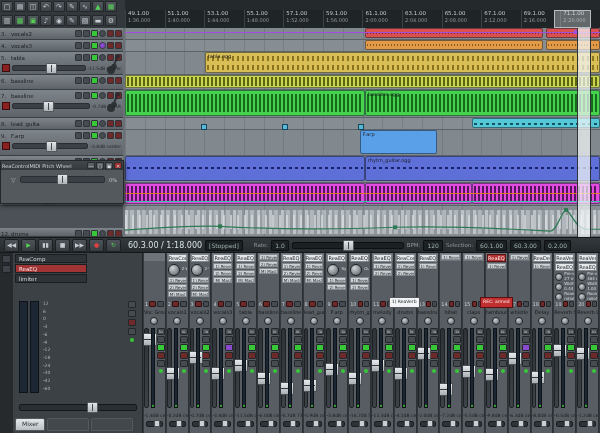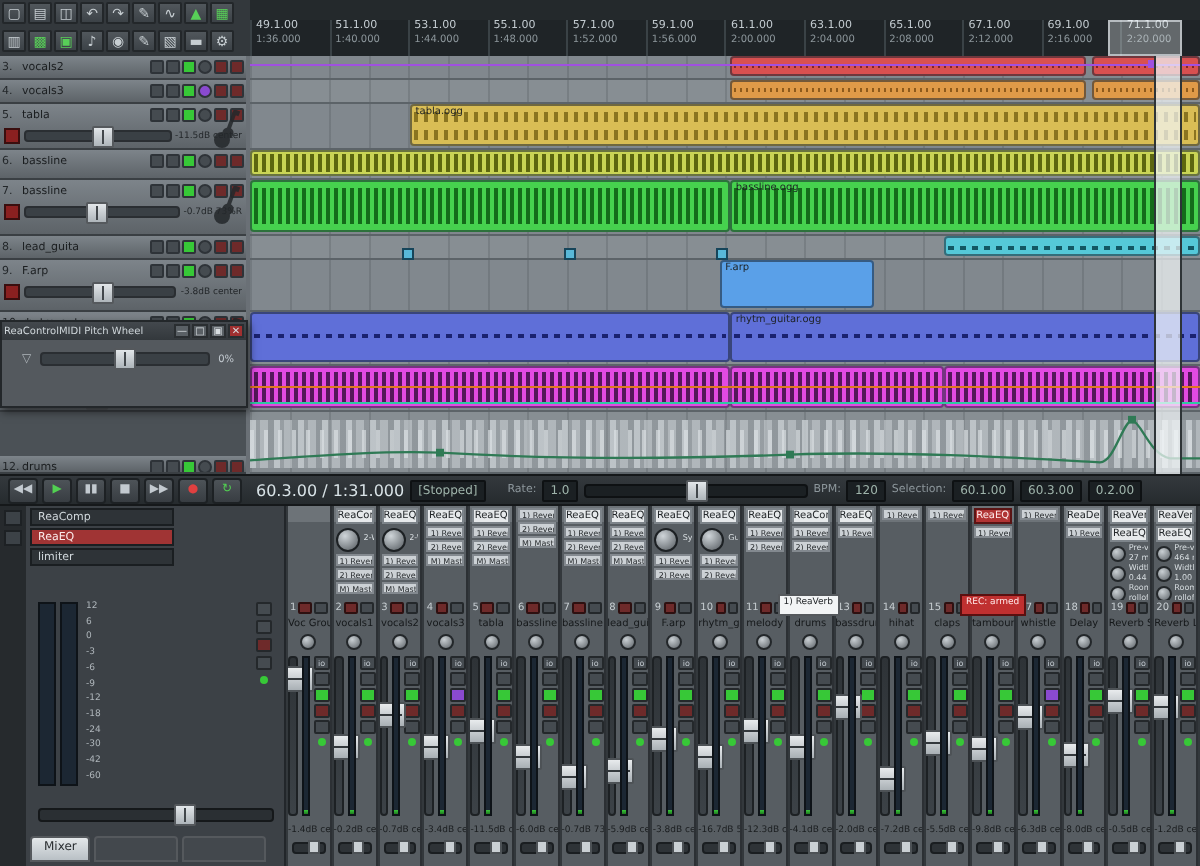--- a/index.html
+++ b/index.html
@@ -533,21 +533,21 @@
   <div id="transport">
     <div class="tbtns" id="tbtns" style="display:flex;gap:2px;">
         <div class="pbtn">◀◀</div>
         <div class="pbtn green">▶</div>
         <div class="pbtn">▮▮</div>
         <div class="pbtn">■</div>
         <div class="pbtn">▶▶</div>
         <div class="pbtn red">●</div>
         <div class="pbtn green">↻</div>
       </div>
-    <div id="ttime">60.3.00 / 1:31.000</div>
+    <div id="ttime">60.3.00 / 1:18.000</div>
     <div class="tbox">[Stopped]</div>
     <span class="tlabel" style="margin-left:8px">Rate:</span>
     <div class="tbox">1.0</div>
     <div id="rate-slider">
         <div class="handle" style="left:46%"></div>
       </div>
     <span class="tlabel">BPM:</span>
     <div class="tbox">120</div>
     <span class="tlabel">Selection:</span>
     <div class="tbox">60.1.00</div>

